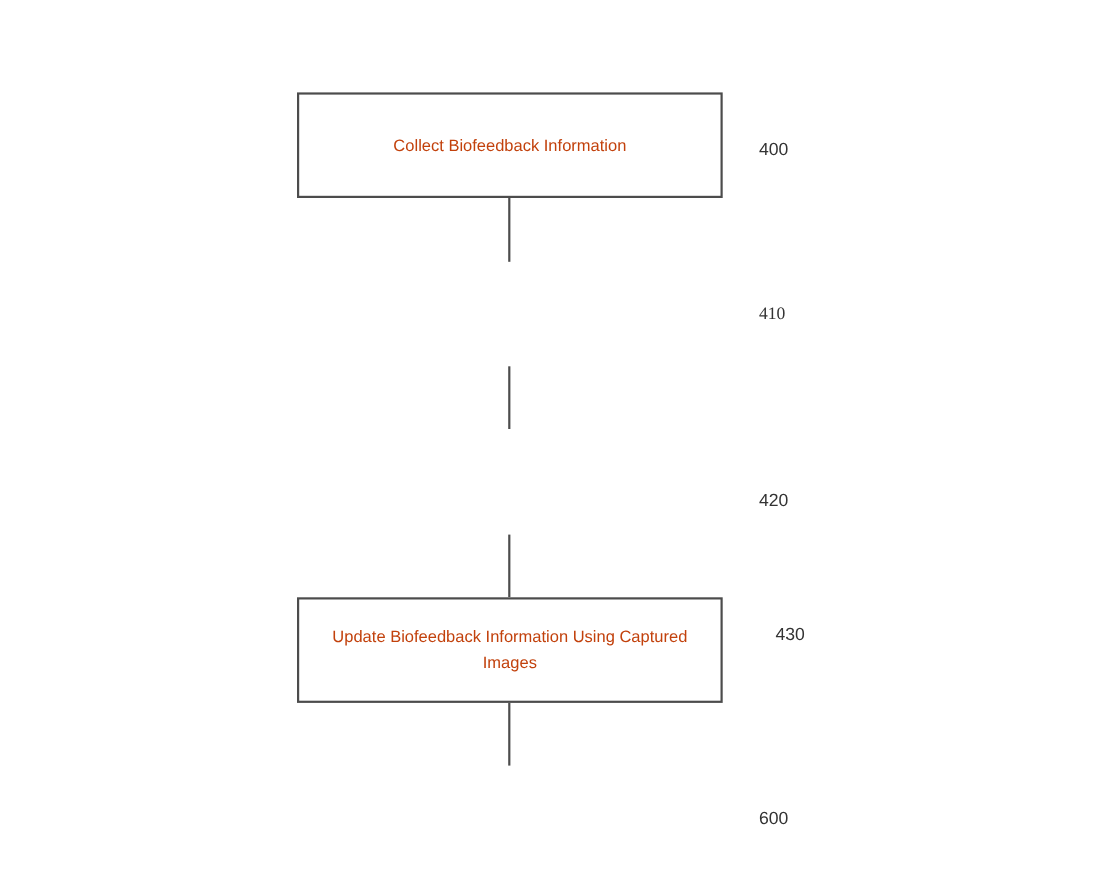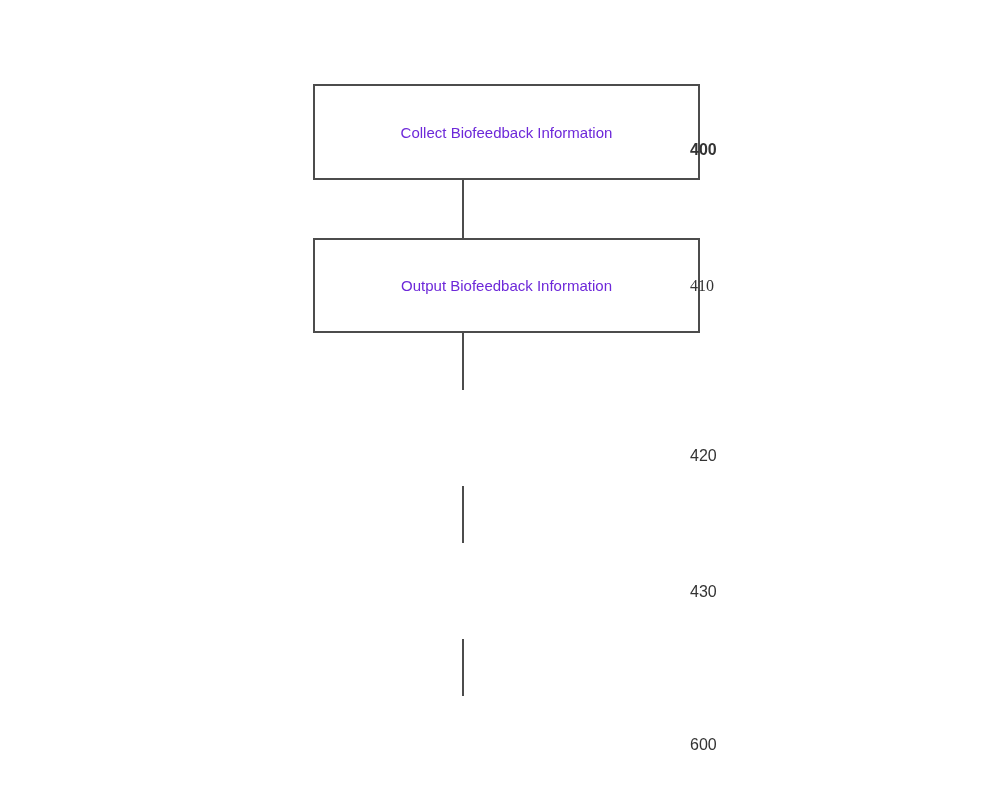--- a/index.html
+++ b/index.html
@@ -22,22 +22,21 @@
     box-sizing: border-box;
     border: 2px solid #4c4c4c;
     background: #ffffff;
     display: flex;
     align-items: center;
     justify-content: center;
     text-align: center;
     padding: 0 26px;
     font-size: 15px;
     line-height: 23px;
-    color: #6d28d9;
-    margin-left: 43px;
+    color: #c2410c;
   }
   .node-1 { top: 84px;  height: 96px; }
   .node-2 { top: 238px; height: 95px; }
   .node-3 { top: 390px; height: 96px; }
   .node-4 { top: 543px; height: 96px; }
   .node-5 { top: 696px; height: 96px; }
 
   .connector {
     position: absolute;
     left: 462px;
@@ -52,48 +51,48 @@
   .ref {
     position: absolute;
     left: 690px;
     width: 64px;
     height: 20px;
     line-height: 20px;
     font-size: 16px;
     color: #333333;
     text-align: left;
   }
-  .ref-1 { top: 140px; font-weight: bold; }
+  .ref-1 { top: 127px; }
   .ref-2 { top: 276px; font-family: Liberation Serif, serif; }
   .ref-3 { top: 446px; }
-  .ref-4 { top: 582px; }
+  .ref-4 { top: 568px; margin-left: 15px; }
   .ref-5 { top: 735px; }
 </style>
 </head>
 <body>
 
 <div class="canvas">
 
   <div class="node node-1">
     <span>Collect Biofeedback Information</span>
   </div>
   <div class="ref ref-1">400</div>
 
   <div class="connector conn-1"></div>
 
-  <div class="node node-2">
-    <span>Output Biofeedback Information</span>
-  </div>
   <div class="ref ref-2">410</div>
 
   <div class="connector conn-2"></div>
 
   <div class="ref ref-3">420</div>
 
   <div class="connector conn-3"></div>
 
+  <div class="node node-4">
+    <span>Update Biofeedback Information Using Captured Images</span>
+  </div>
   <div class="ref ref-4">430</div>
 
   <div class="connector conn-4"></div>
 
   <div class="ref ref-5">600</div>
 
 </div>
 
 </body></html>

